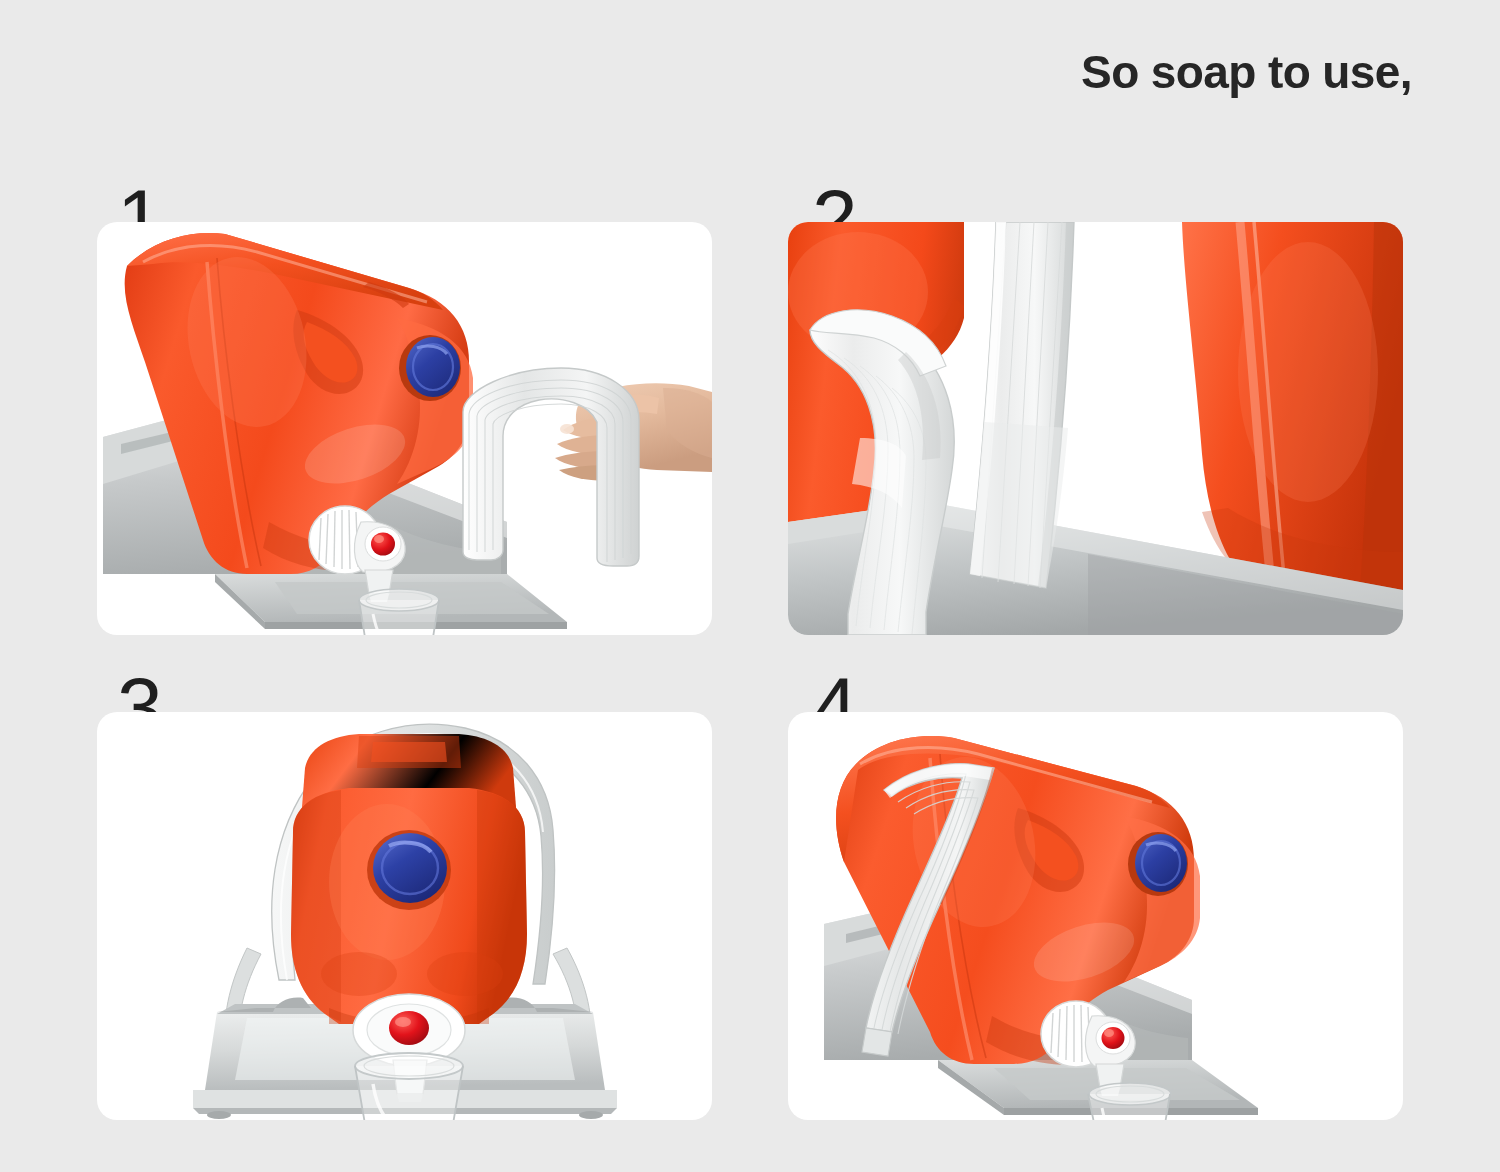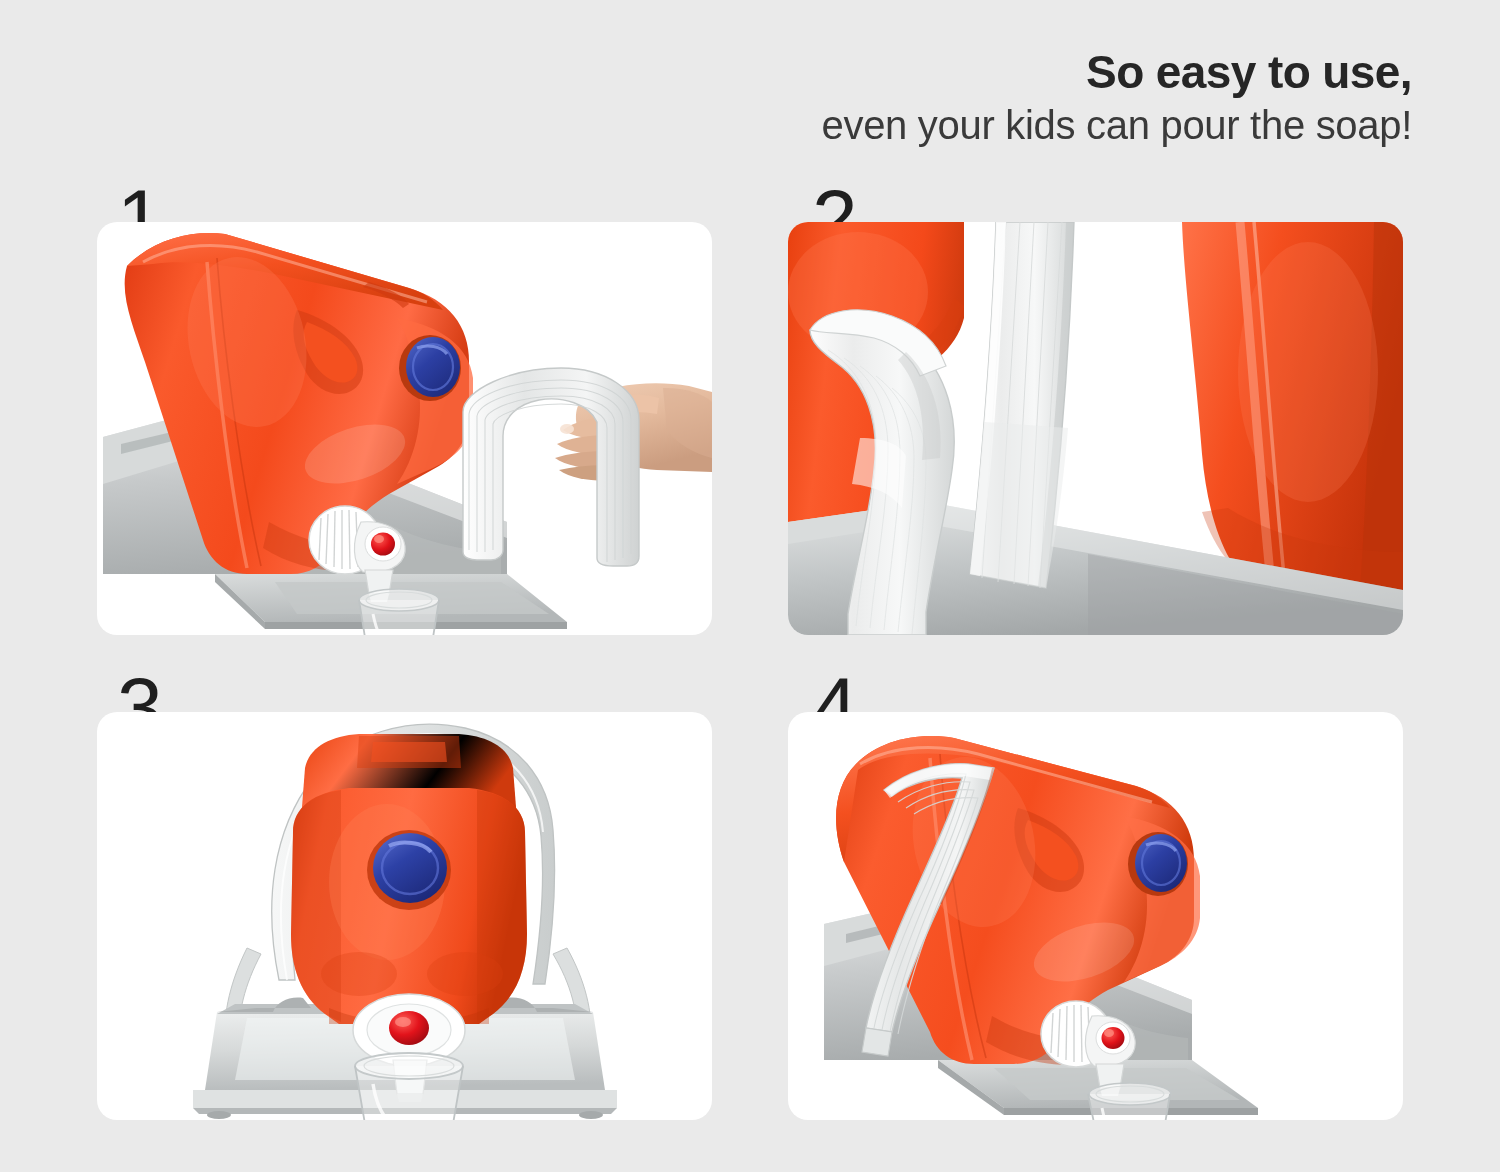--- a/index.html
+++ b/index.html
@@ -62,22 +62,21 @@
   }
   #num-1 { left:117px; top:178px; }
   #num-2 { left:812px; top:178px; }
   #num-3 { left:117px; top:666px; }
   #num-4 { left:812px; top:666px; }
 </style>
 </head>
 <body style="background: rgb(234, 234, 234);">
 
 <div id="heading">
-  <span class="line1">So easy to use,</span>
-  <span class="line2">even your kids can pour the soap!</span>
+  <span class="line1">So soap to use,</span>
 </div>
 
 <div class="step-num" id="num-1">1</div>
 <div class="step-num" id="num-2">2</div>
 <div class="step-num" id="num-3">3</div>
 <div class="step-num" id="num-4">4</div>
 
 <div class="card" id="card-1">
 <svg viewBox="0 0 615 413" xmlns="http://www.w3.org/2000/svg">
   <defs>

